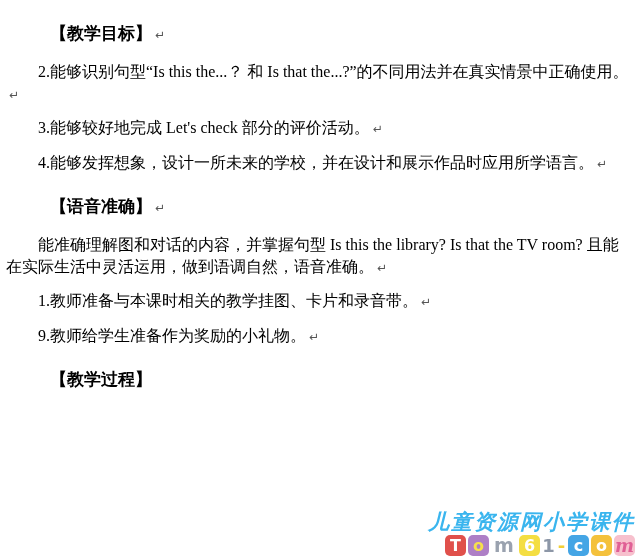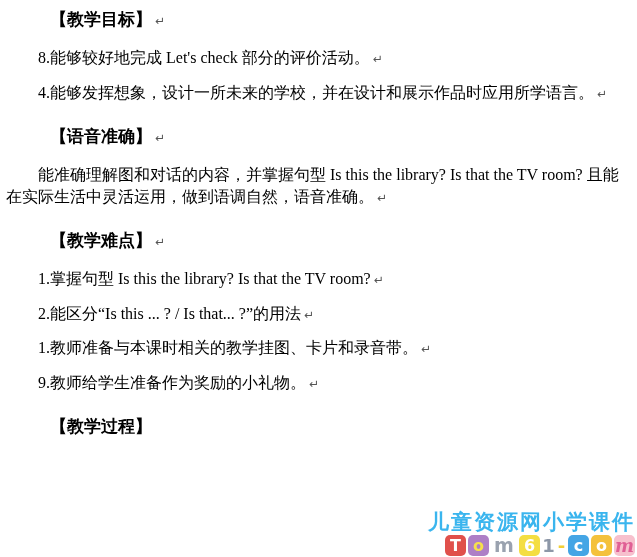--- a/index.html
+++ b/index.html
@@ -14,21 +14,21 @@
     color:#000;
   }
   h2.hd{
     font-size:17px;
     line-height:24px;
     font-weight:bold;
     margin:20px 0 14px 0;
     text-indent:44px;
     white-space:nowrap;
   }
-  section.sec:first-child h2.hd{margin-top:2px;}
+  section.sec:first-child h2.hd{margin-top:16px;}
   p.bd{
     font-size:16px;
     line-height:21.5px;
     margin:0 0 11px 0;
     text-indent:32px;
   }
   .pmark{
     font-family:"DejaVu Sans",sans-serif;
     font-size:12px;
     font-weight:normal;
@@ -76,46 +76,42 @@
     font-size:18px;
   }
 </style>
 </head>
 <body>
 
 <div class="page">
 
   <section class="sec">
     <h2 class="hd"><span>【教学目标】</span><span class="pmark">↵</span></h2>
-    <p class="bd"><span>8.能够较好地完成 Let's check 部分的评价活动。</span><span class="pmark">↵</span></p>
+    <p class="bd"><span>2.能够识别句型“Is this the...？ 和 Is that the...?”的不同用法并在真实情景中正确使用。</span><span class="pmark">↵</span></p>
+    <p class="bd"><span>3.能够较好地完成 Let's check 部分的评价活动。</span><span class="pmark">↵</span></p>
     <p class="bd"><span>4.能够发挥想象，设计一所未来的学校，并在设计和展示作品时应用所学语言。</span><span class="pmark">↵</span></p>
   </section>
 
   <section class="sec">
     <h2 class="hd"><span>【语音准确】</span><span class="pmark">↵</span></h2>
     <p class="bd"><span>能准确理解图和对话的内容，并掌握句型 Is this the library? Is that the TV room? 且能在实际生活中灵活运用，做到语调自然，语音准确。</span><span class="pmark">↵</span></p>
   </section>
 
-  <section class="sec">
-    <h2 class="hd"><span>【教学难点】</span><span class="pmark">↵</span></h2>
-    <p class="bd"><span>1.掌握句型 Is this the library? Is that the TV room?</span><span class="pmark">↵</span></p>
-    <p class="bd"><span>2.能区分“Is this ... ? / Is that... ?”的用法</span><span class="pmark">↵</span></p>
-  </section>
 
   <section class="sec">
     <p class="bd"><span>1.教师准备与本课时相关的教学挂图、卡片和录音带。</span><span class="pmark">↵</span></p>
     <p class="bd"><span>9.教师给学生准备作为奖励的小礼物。</span><span class="pmark">↵</span></p>
   </section>
 
   <section class="sec">
     <h2 class="hd"><span>【教学过程】</span></h2>
   </section>
 
   <div class="watermark">
-    <div class="wm-cn" style="color: rgb(58, 181, 238);">儿童资源网小学课件</div>
+    <div class="wm-cn" style="color: rgb(58, 181, 238); font-style: italic;">儿童资源网小学课件</div>
     <div class="wm-logo">
       <span class="blk" style="background-color: rgb(224, 80, 75); color: rgb(255, 255, 255);">T</span>
       <span class="blk" style="background-color: rgb(174, 127, 198); color: rgb(246, 224, 75);">o</span>
       <span class="blk" style="color: rgb(154, 162, 175);">m</span>
       <span class="blk" style="background-color: rgb(244, 222, 66); color: rgb(255, 255, 255);">6</span>
       <span class="blk" style="color: rgb(141, 151, 167);">1</span>
       <span class="blk" style="color: rgb(242, 207, 53);">-</span>
       <span class="blk" style="background-color: rgb(68, 165, 229); color: rgb(255, 255, 255);">c</span>
       <span class="blk" style="background-color: rgb(244, 193, 60); color: rgb(255, 255, 255);">o</span>
       <span class="blk" style="background-color: rgb(247, 192, 205); color: rgb(224, 95, 149);">m</span>

